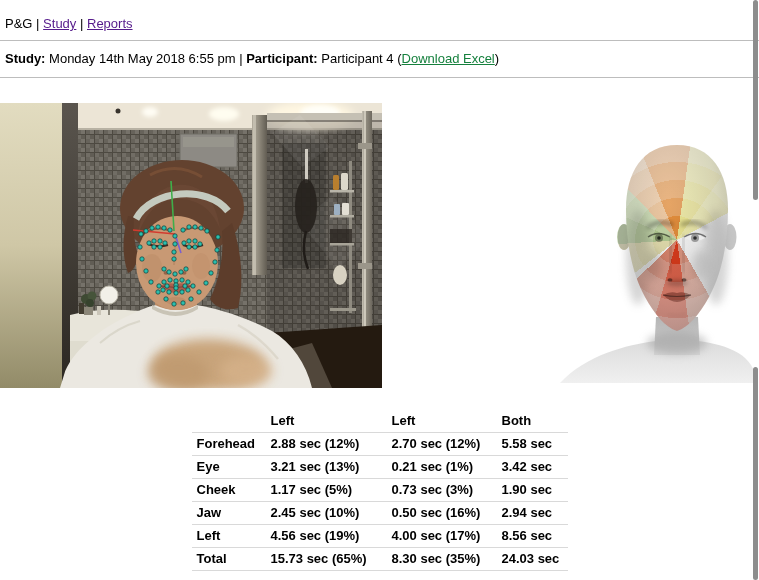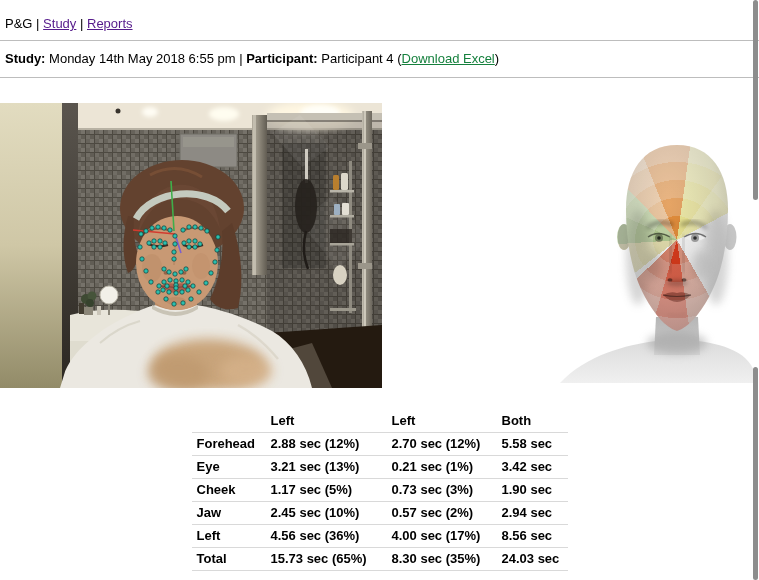--- a/index.html
+++ b/index.html
@@ -377,26 +377,26 @@
       </tr>
       <tr>
         <td>Cheek</td>
         <td>1.17 sec (5%)</td>
         <td>0.73 sec (3%)</td>
         <td>1.90 sec</td>
       </tr>
       <tr>
         <td>Jaw</td>
         <td>2.45 sec (10%)</td>
-        <td>0.57 sec (2%)</td>
+        <td>0.50 sec (16%)</td>
         <td>2.94 sec</td>
       </tr>
       <tr>
         <td>Left</td>
-        <td>4.56 sec (36%)</td>
+        <td>4.56 sec (19%)</td>
         <td>4.00 sec (17%)</td>
         <td>8.56 sec</td>
       </tr>
       <tr class="bold">
         <td>Total</td>
         <td>15.73 sec (65%)</td>
         <td>8.30 sec (35%)</td>
         <td>24.03 sec</td>
       </tr>
     </tbody>

